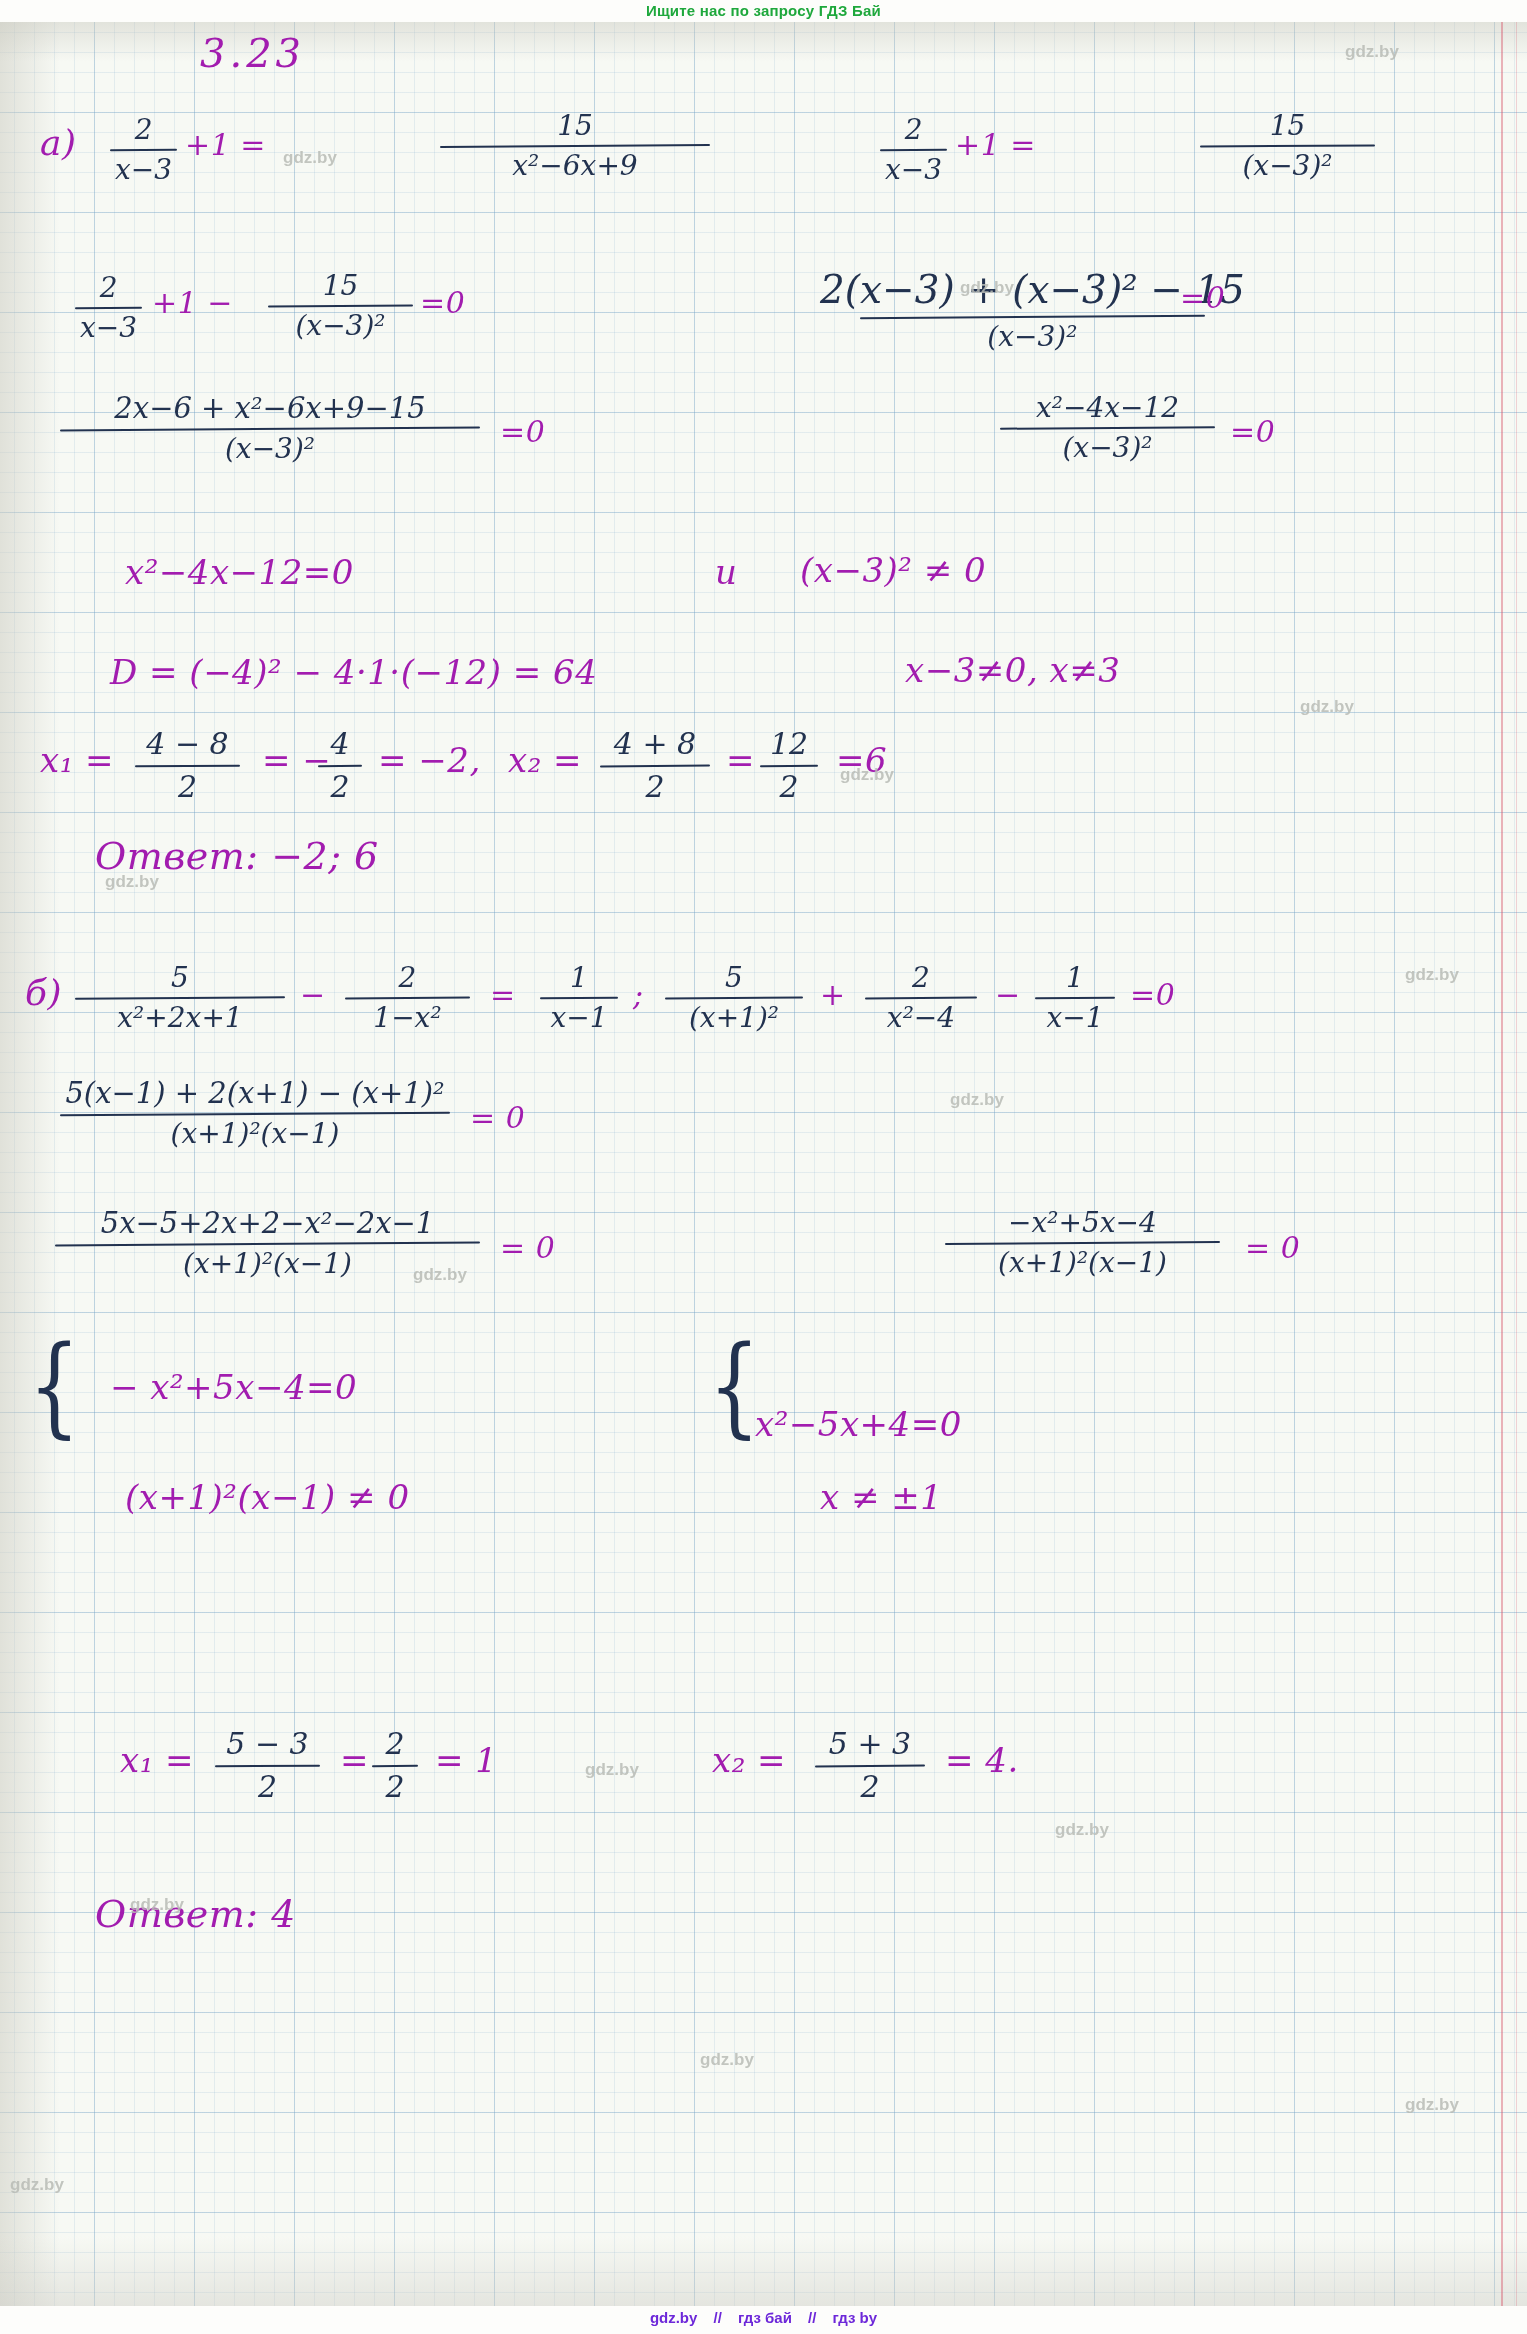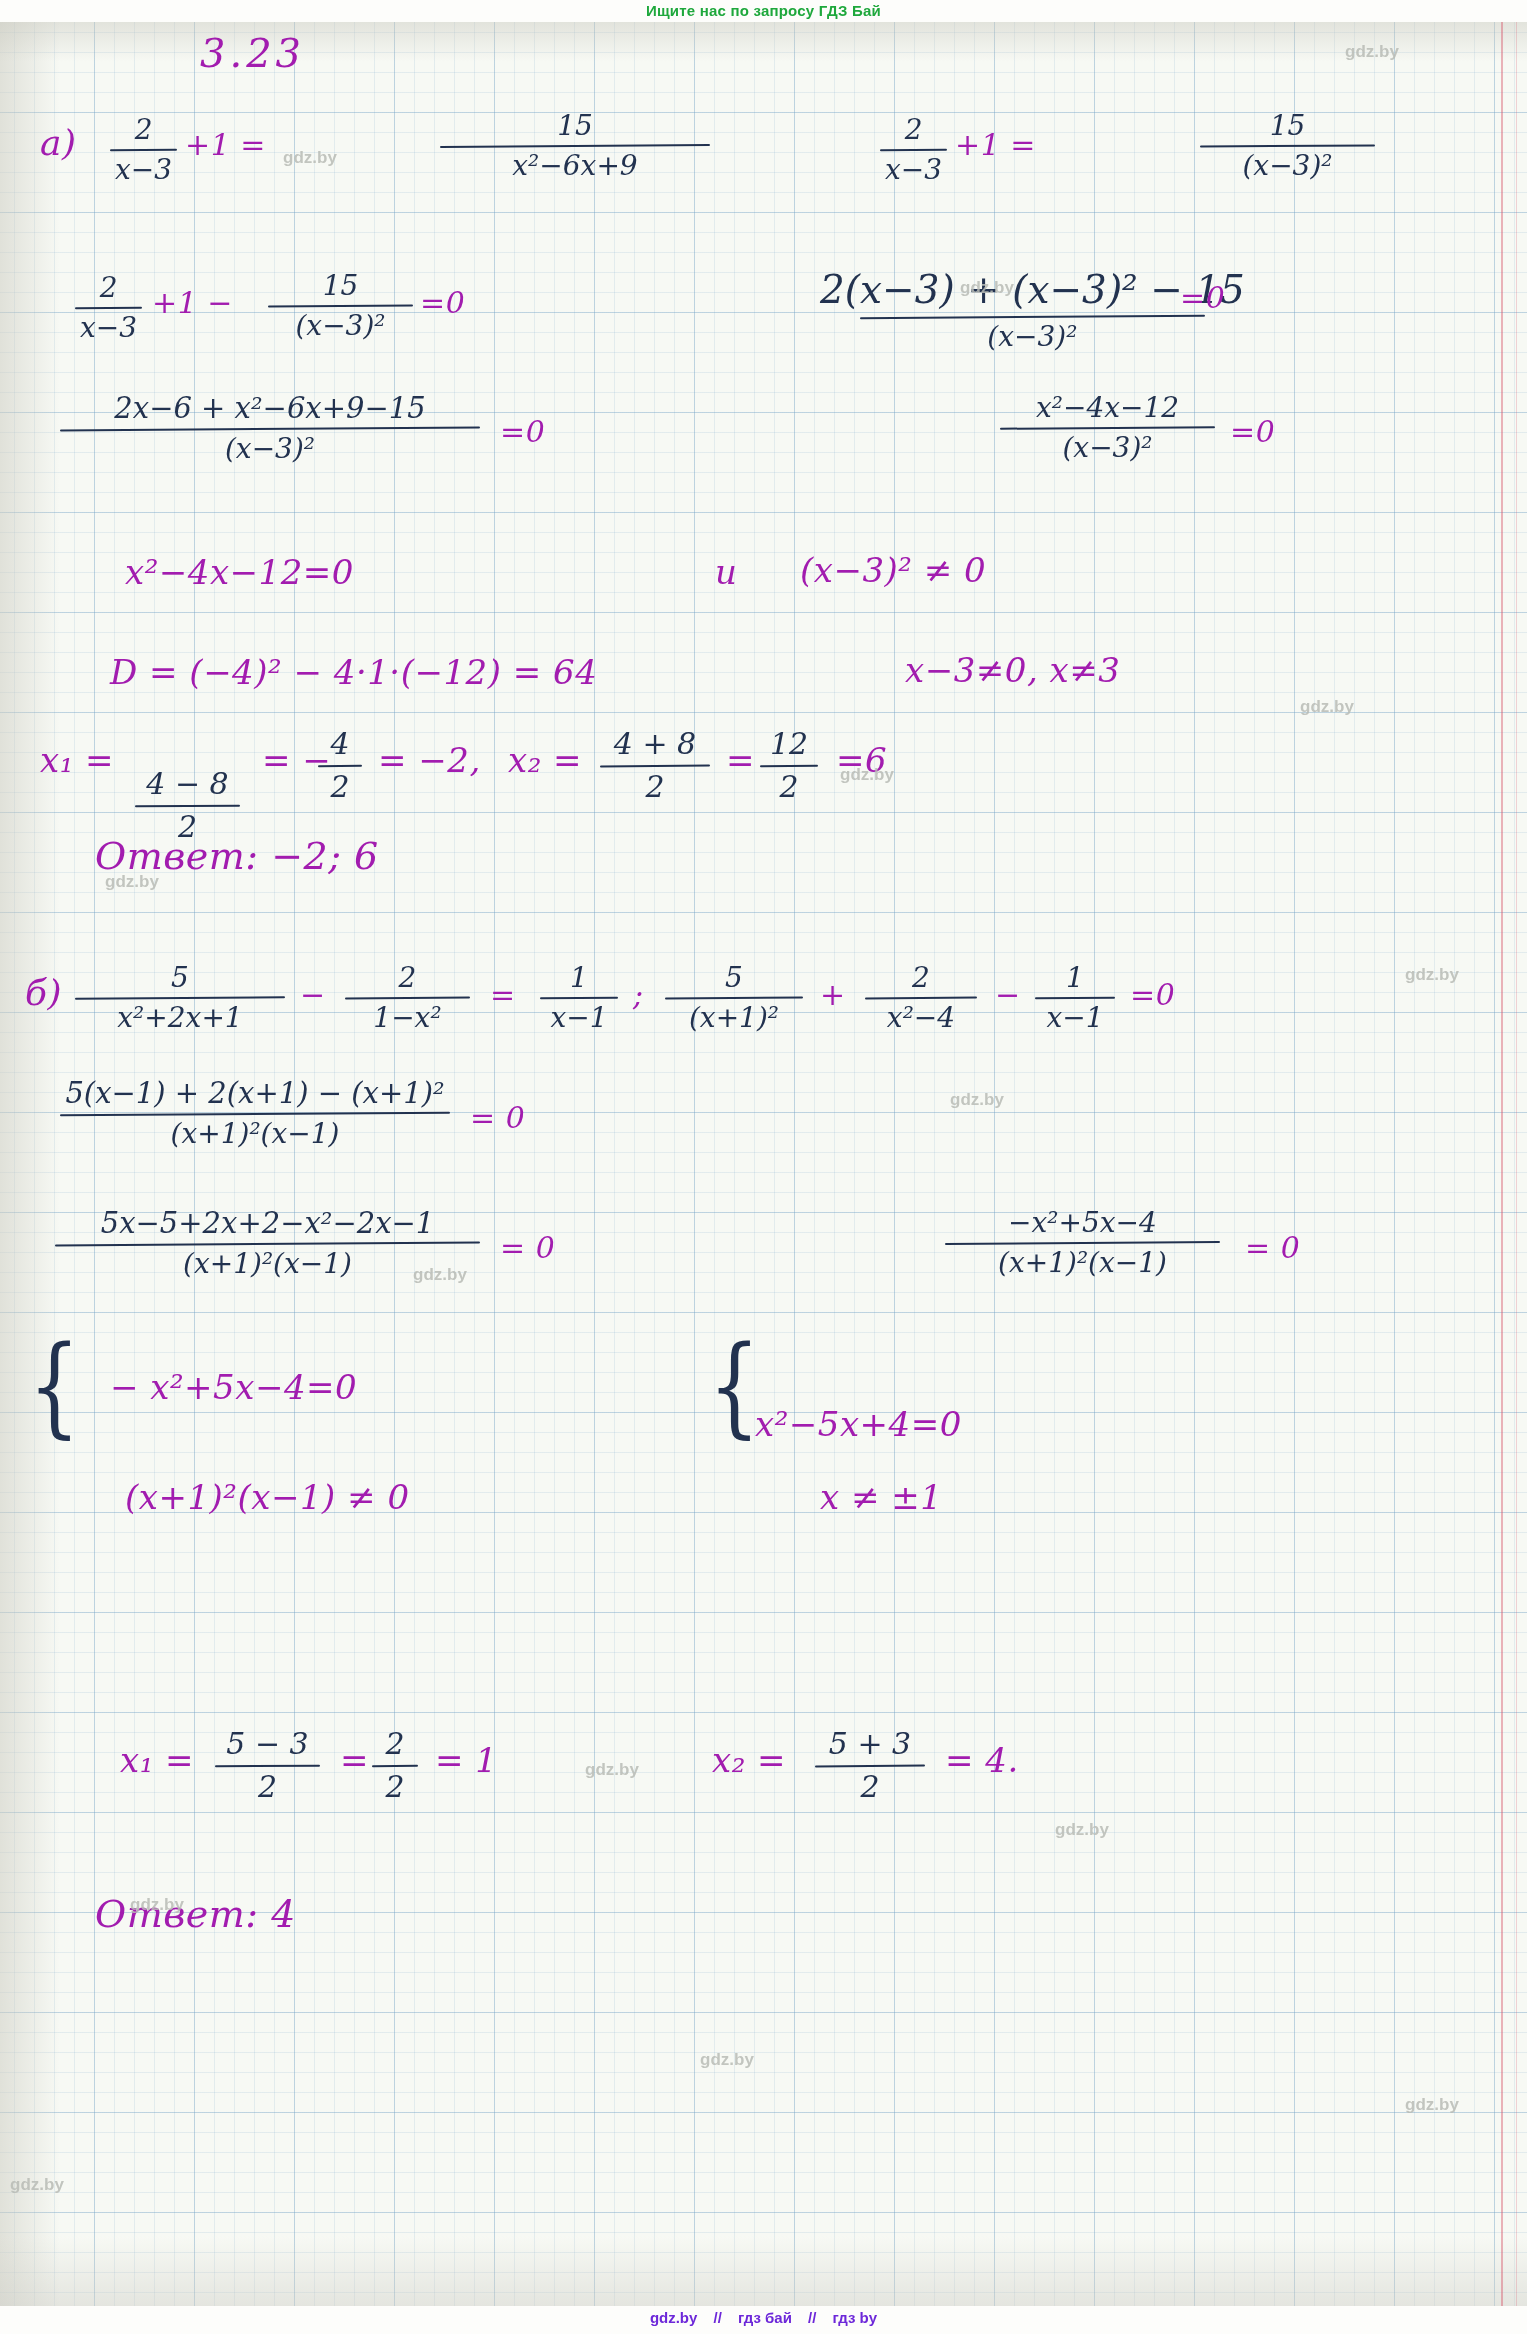--- a/index.html
+++ b/index.html
@@ -178,21 +178,21 @@
   <div class="hw t" style="left:1230px;top:392px;">=0</div>
 
   <div class="hw big" style="left:125px;top:530px;">x²−4x−12=0</div>
   <div class="hw big" style="left:715px;top:530px;">и</div>
   <div class="hw big" style="left:800px;top:528px;">(x−3)² ≠ 0</div>
 
   <div class="hw big" style="left:110px;top:630px;">D = (−4)² − 4·1·(−12) = 64</div>
   <div class="hw big" style="left:905px;top:628px;">x−3≠0,   x≠3</div>
 
   <div class="hw big" style="left:40px;top:718px;">x₁ =</div>
-  <div class="fr" style="left:135px;top:745px;font-size:30px;">
+  <div class="fr" style="left:135px;top:705px;font-size:30px;">
     <div class="num">4 − 8</div>
     <div class="bar" style="width:105px;"></div>
     <div class="den">2</div>
   </div>
   <div class="hw big" style="left:262px;top:718px;">= −</div>
   <div class="fr" style="left:318px;top:705px;font-size:30px;">
     <div class="num">4</div>
     <div class="bar" style="width:44px;"></div>
     <div class="den">2</div>
   </div>

